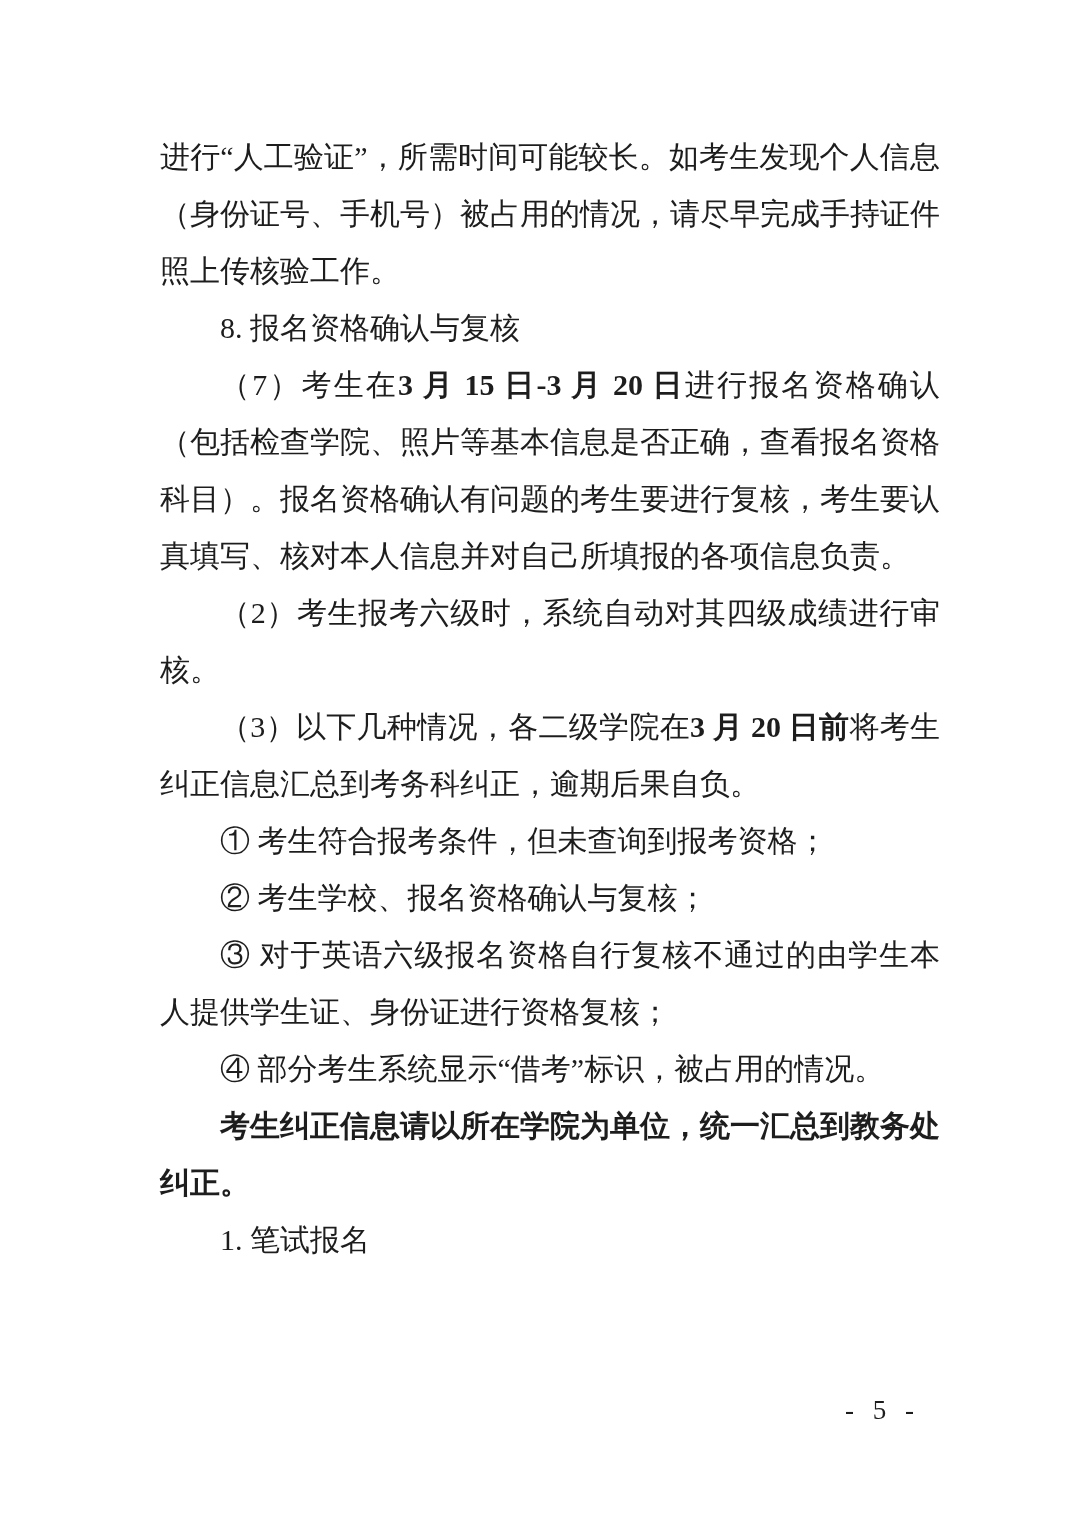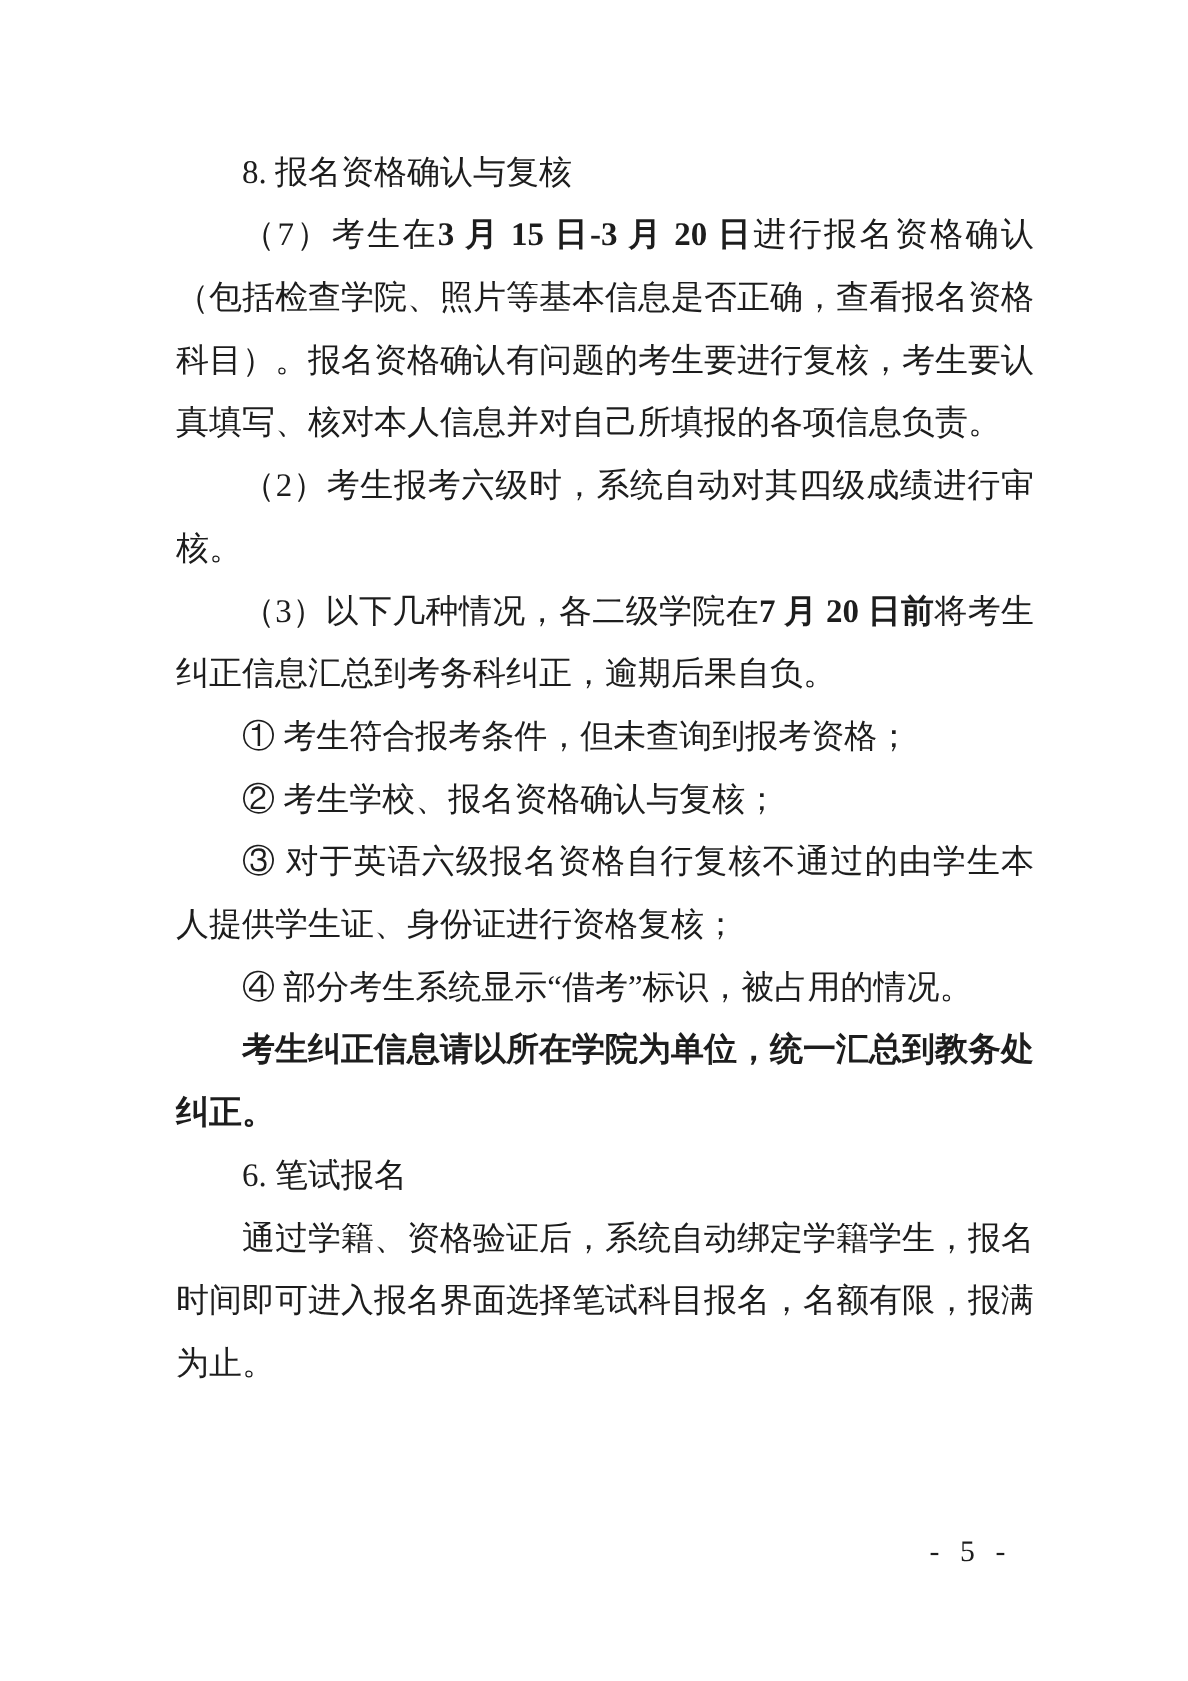--- a/index.html
+++ b/index.html
@@ -44,26 +44,26 @@
     line-height: 36px;
     color: #1d1d1d;
     letter-spacing: 6px;
   }
 </style>
 </head>
 <body>
 
 <div class="page">
   <div class="doc-body">
+      <p class=""><span>进行“人工验证”，所需时间可能较长。如考生发现个人信息（身份证号、手机号）被占用的情况，请尽早完成手持证件照上传核验工作。</span></p>
       <p class="indent"><span>8. 报名资格确认与复核</span></p>
       <p class="indent"><span>（7）考生在</span><span class="bold">3 月 15 日-3 月 20 日</span><span>进行报名资格确认（包括检查学院、照片等基本信息是否正确，查看报名资格科目）。报名资格确认有问题的考生要进行复核，考生要认真填写、核对本人信息并对自己所填报的各项信息负责。</span></p>
       <p class="indent"><span>（2）考生报考六级时，系统自动对其四级成绩进行审核。</span></p>
-      <p class="indent"><span>（3）以下几种情况，各二级学院在</span><span class="bold">7 月 20 日前</span><span>将考生纠正信息汇总到考务科纠正，逾期后果自负。</span></p>
+      <p class="indent"><span>（3）以下几种情况，各二级学院在</span><span class="bold">3 月 20 日前</span><span>将考生纠正信息汇总到考务科纠正，逾期后果自负。</span></p>
       <p class="indent"><span>① 考生符合报考条件，但未查询到报考资格；</span></p>
       <p class="indent"><span>② 考生学校、报名资格确认与复核；</span></p>
       <p class="indent"><span>③ 对于英语六级报名资格自行复核不通过的由学生本人提供学生证、身份证进行资格复核；</span></p>
       <p class="indent"><span>④ 部分考生系统显示“借考”标识，被占用的情况。</span></p>
       <p class="indent"><span class="bold">考生纠正信息请以所在学院为单位，统一汇总到教务处纠正。</span></p>
-      <p class="indent"><span>6. 笔试报名</span></p>
-      <p class="indent"><span>通过学籍、资格验证后，系统自动绑定学籍学生，报名时间即可进入报名界面选择笔试科目报名，名额有限，报满为止。</span></p>
+      <p class="indent"><span>1. 笔试报名</span></p>
     </div>
   <div class="page-footer">- 5 -</div>
 </div>
 
 </body></html>

